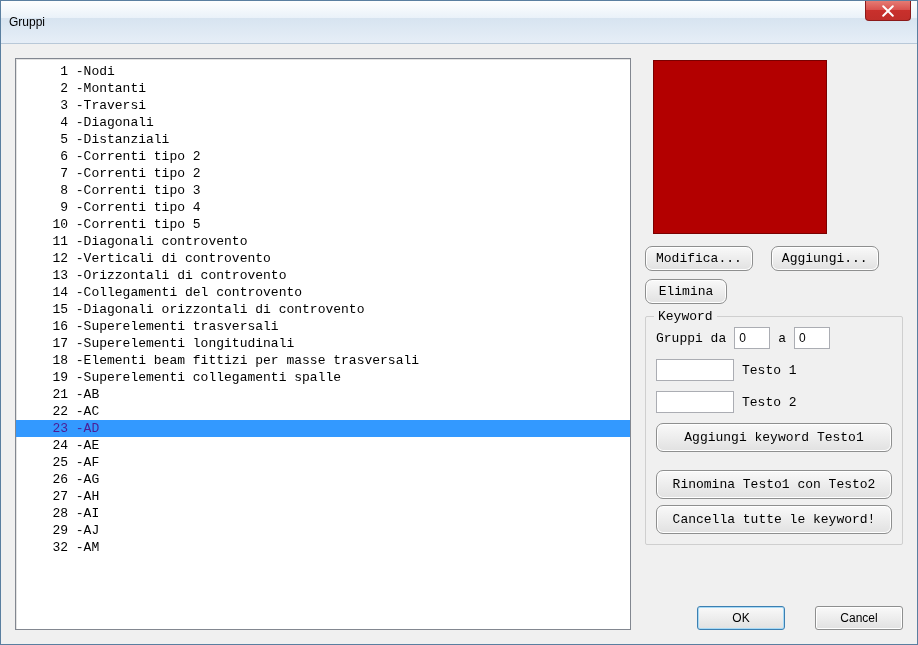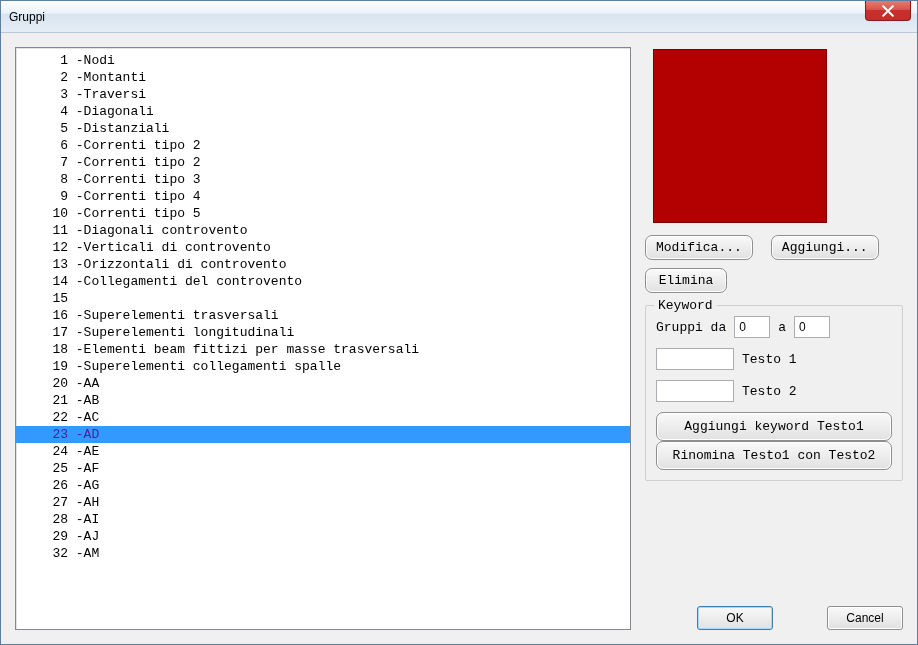--- a/index.html
+++ b/index.html
@@ -7,21 +7,21 @@
   body { background: linear-gradient(to bottom,#e9eff5,#dfe7ef); width:918px; height:645px; overflow:hidden; position:relative; }
 
   .window {
     width:918px; height:645px;
     border:1px solid #5a7fa0;
     background:#f0f0f0;
     display:flex; flex-direction:column;
     box-shadow: 0 0 0 1px #fff inset;
   }
   .titlebar {
-    height:32px;
+    height:43px;
     background: linear-gradient(to bottom,#fdfefe 0%, #eaf2f9 40%, #d7e4f0 41%, #e6eef7 100%);
     border-bottom:1px solid #b8c8d8;
     display:flex; align-items:center; justify-content:space-between;
     padding-left:8px;
   }
   .titlebar .title { font-size:12px; color:#000; }
   .titlebar .controls { display:flex; height:100%; }
   .close-btn {
     width:46px; height:20px;
     margin-top:0;
@@ -87,21 +87,21 @@
     text-align:center;
     cursor:default;
     box-shadow: inset 0 0 0 1px #fff;
   }
   .btn-wide { width:100%; padding:6px 4px; }
   .btn-row { display:flex; gap:18px; }
   .btn-row.single { gap:0; }
   .fieldset {
     border:1px solid #cfcfcf;
     border-radius:2px;
-    padding:10px 10px 4px 10px;
+    padding:10px 10px 10px 10px;
     margin-top:4px;
     position:relative;
   }
   .fieldset .legend {
     position:absolute; top:-8px; left:8px;
     background:#f0f0f0; padding:0 4px;
     font-family:"Courier New", monospace; font-size:13px;
   }
   .krow { display:flex; align-items:center; gap:8px; margin-bottom:10px; font-family:"Courier New", monospace; font-size:13px; }
   .krow .lbl { white-space:nowrap; }
@@ -116,29 +116,28 @@
   .txt.small { width:36px; }
   .txt.med { width:78px; }
 
   .bottom-buttons {
     margin-top:auto;
     display:flex; justify-content:flex-end; gap:30px;
   }
   .btn-ok, .btn-cancel {
     font-family: "Segoe UI", Tahoma, sans-serif;
     font-size:12px;
-    width:76px;
+    width:88px;
     padding:4px 0;
     background: linear-gradient(to bottom,#f9f9f9,#e1e1e1);
     border:1px solid #8e8f8f;
     border-radius:3px;
     text-align:center;
     box-shadow: inset 0 0 0 1px #fff;
     cursor:default;
-    margin-left:24px;
   }
   .btn-ok {
     border:1px solid #3c7fb1;
     box-shadow: inset 0 0 0 1px #a7d9f5;
   }
 </style>
 </head>
 <body>
 
 <div class="window">
@@ -163,26 +162,25 @@
         <div class="list-row"><span class="list-num">  5</span><span class="list-label"> -Distanziali</span></div>
         <div class="list-row"><span class="list-num">  6</span><span class="list-label"> -Correnti tipo 2</span></div>
         <div class="list-row"><span class="list-num">  7</span><span class="list-label"> -Correnti tipo 2</span></div>
         <div class="list-row"><span class="list-num">  8</span><span class="list-label"> -Correnti tipo 3</span></div>
         <div class="list-row"><span class="list-num">  9</span><span class="list-label"> -Correnti tipo 4</span></div>
         <div class="list-row"><span class="list-num"> 10</span><span class="list-label"> -Correnti tipo 5</span></div>
         <div class="list-row"><span class="list-num"> 11</span><span class="list-label"> -Diagonali controvento</span></div>
         <div class="list-row"><span class="list-num"> 12</span><span class="list-label"> -Verticali di controvento</span></div>
         <div class="list-row"><span class="list-num"> 13</span><span class="list-label"> -Orizzontali di controvento</span></div>
         <div class="list-row"><span class="list-num"> 14</span><span class="list-label"> -Collegamenti del controvento</span></div>
-        <div class="list-row"><span class="list-num"> 15</span></div>
+        <div class="list-row"><span class="list-num"> 15</span><span class="list-label"> -Diagonali orizzontali di controvento</span></div>
         <div class="list-row"><span class="list-num"> 16</span><span class="list-label"> -Superelementi trasversali</span></div>
         <div class="list-row"><span class="list-num"> 17</span><span class="list-label"> -Superelementi longitudinali</span></div>
         <div class="list-row"><span class="list-num"> 18</span><span class="list-label"> -Elementi beam fittizi per masse trasversali</span></div>
         <div class="list-row"><span class="list-num"> 19</span><span class="list-label"> -Superelementi collegamenti spalle</span></div>
-        <div class="list-row"><span class="list-num"> 20</span><span class="list-label"> -AA</span></div>
         <div class="list-row"><span class="list-num"> 21</span><span class="list-label"> -AB</span></div>
         <div class="list-row"><span class="list-num"> 22</span><span class="list-label"> -AC</span></div>
         <div class="list-row selected"><span class="list-num"> 23</span><span class="list-label"> -AD</span></div>
         <div class="list-row"><span class="list-num"> 24</span><span class="list-label"> -AE</span></div>
         <div class="list-row"><span class="list-num"> 25</span><span class="list-label"> -AF</span></div>
         <div class="list-row"><span class="list-num"> 26</span><span class="list-label"> -AG</span></div>
         <div class="list-row"><span class="list-num"> 27</span><span class="list-label"> -AH</span></div>
         <div class="list-row"><span class="list-num"> 28</span><span class="list-label"> -AI</span></div>
         <div class="list-row"><span class="list-num"> 29</span><span class="list-label"> -AJ</span></div>
         <div class="list-row"><span class="list-num"> 32</span><span class="list-label"> -AM</span></div>
@@ -214,22 +212,23 @@
         <div class="krow">
           <input class="txt med" value="" style="">
           <span class="lbl">Testo 1</span>
         </div>
 
         <div class="krow">
           <input class="txt med" value="" style="">
           <span class="lbl">Testo 2</span>
         </div>
 
-        <div class="btn btn-wide" style="margin-bottom:0">Aggiungi keyword Testo1</div>
+        <div class="btn btn-wide" style="margin-bottom:18px">Aggiungi keyword Testo1</div>
         <div class="btn btn-wide" style="margin-bottom:6px">Rinomina Testo1 con Testo2</div>
+        <div class="btn btn-wide">Cancella tutte le keyword!</div>
       </div>
 
       <div class="bottom-buttons">
         <div class="btn-ok">OK</div>
         <div class="btn-cancel">Cancel</div>
       </div>
 
     </div>
   </div>
 </div>

